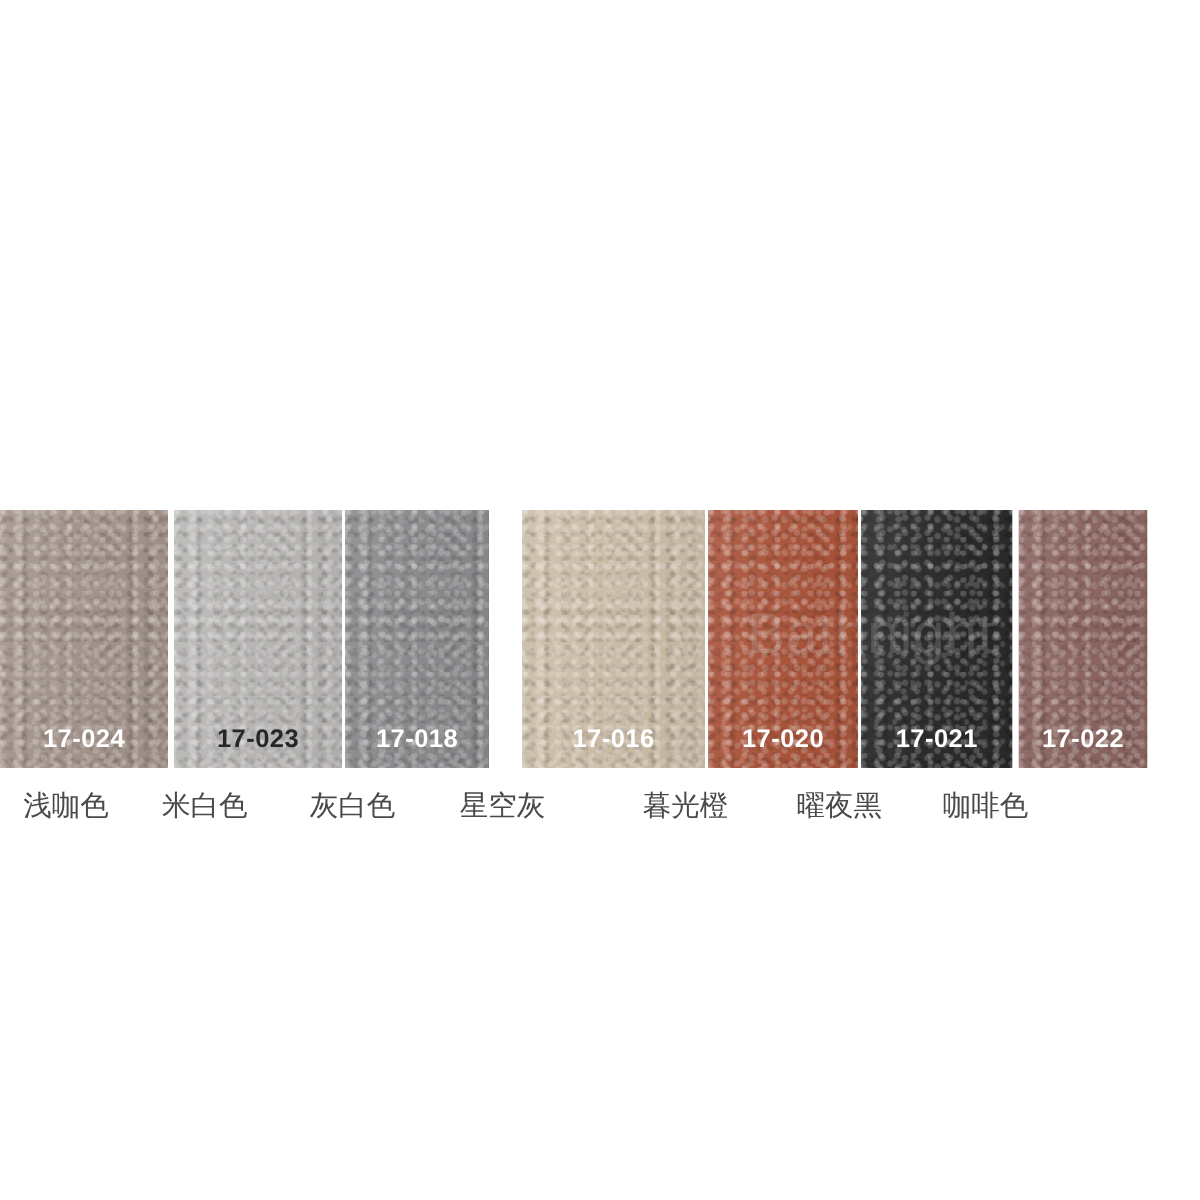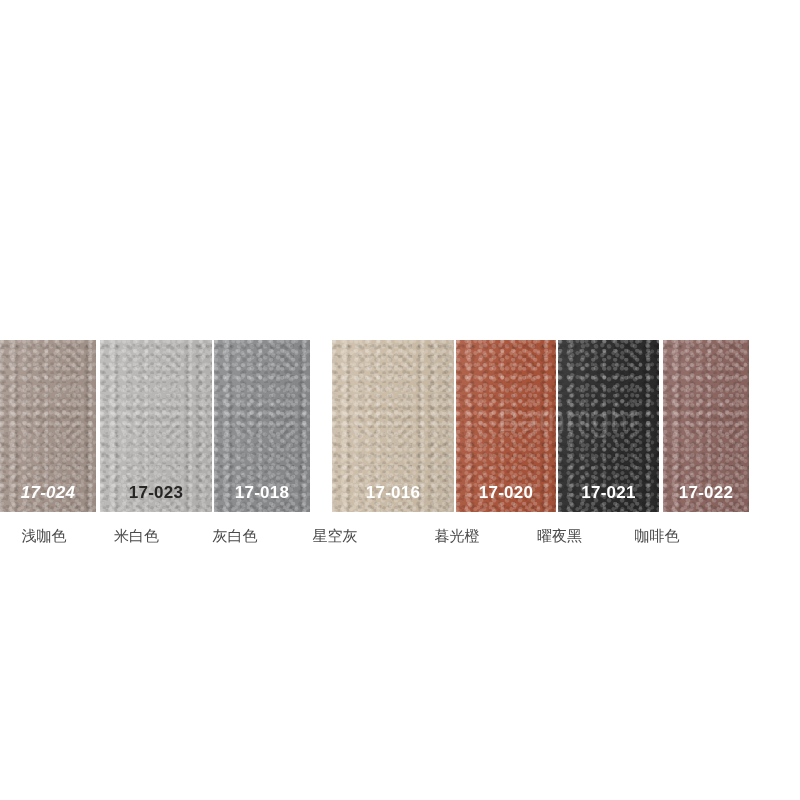--- a/index.html
+++ b/index.html
@@ -96,48 +96,48 @@
     top: 518px;
     width: 800px;
     height: 40px;
     display: flex;
     flex-direction: row;
   }
 
   .name-cell {
     flex: 0 0 auto;
     text-align: center;
-    font-size: 15px;
+    font-size: 19px;
     color: #4a4a4a;
-    font-family: Liberation Mono, monospace;
+    font-family: Liberation Serif, serif;
     line-height: 40px;
     white-space: nowrap;
   }
 
   #watermark {
     position: absolute;
     left: 498px;
     top: 402px;
     width: 160px;
     height: 42px;
-    font-size: 32px;
+    font-size: 38px;
     font-weight: 400;
     color: rgba(255,255,255,0.17);
     letter-spacing: 0.5px;
     font-family: "Liberation Sans", "DejaVu Sans", sans-serif;
     pointer-events: none;
     text-shadow: 0 1px 1px rgba(0,0,0,0.05);
     white-space: nowrap;
   }
 </style>
 </head>
 <body>
 
 <div id="swatch-board">
-    <div class="swatch-column" style="width: 96px; font-style: italic;">
+    <div class="swatch-column" style="width: 112px;">
       <div class="swatch-chip" style="background: rgb(163, 147, 138);">
         <div class="grain"></div>
         <div class="sheen"></div>
       </div>
       <div class="code-label" style="color: rgb(255, 255, 255);">17-024</div>
     </div>
     <div style="flex: 0 0 auto; width: 2px; height: 172px; background: rgb(255, 255, 255);"></div>
     <div style="flex: 0 0 auto; width: 2px; height: 172px; background: rgb(255, 255, 255);"></div>
     <div class="swatch-column" style="width: 112px;">
       <div class="swatch-chip" style="background: rgb(184, 182, 180);">

